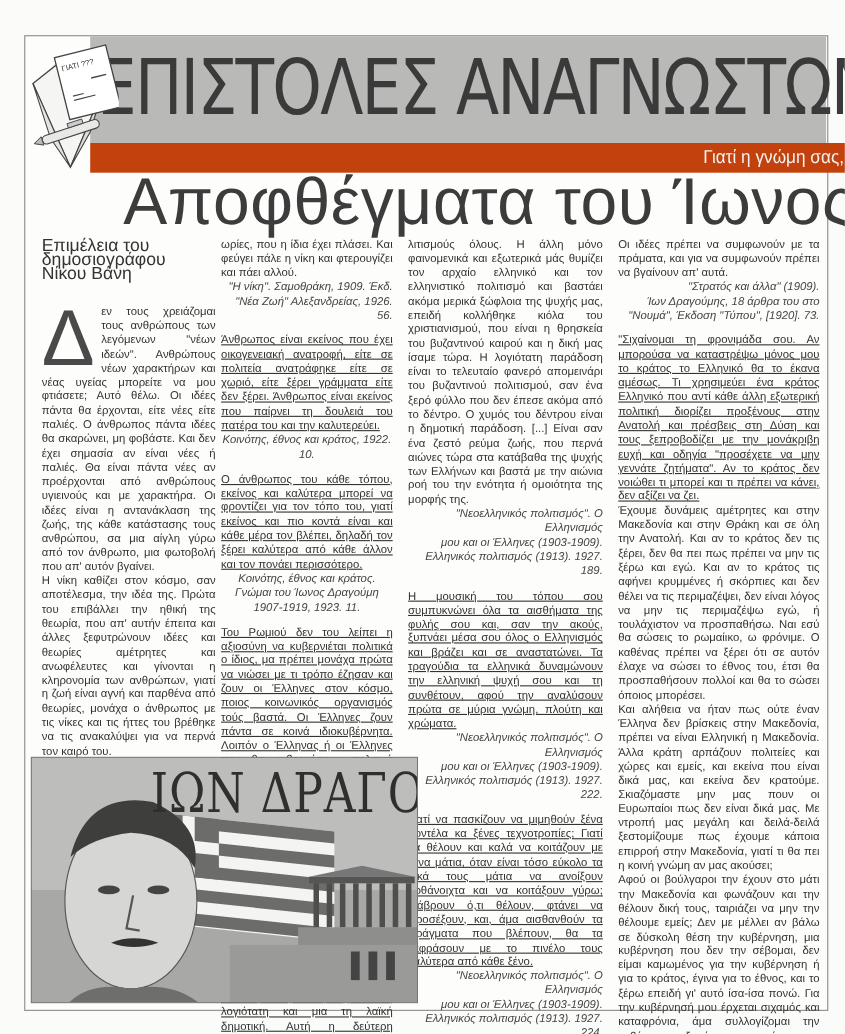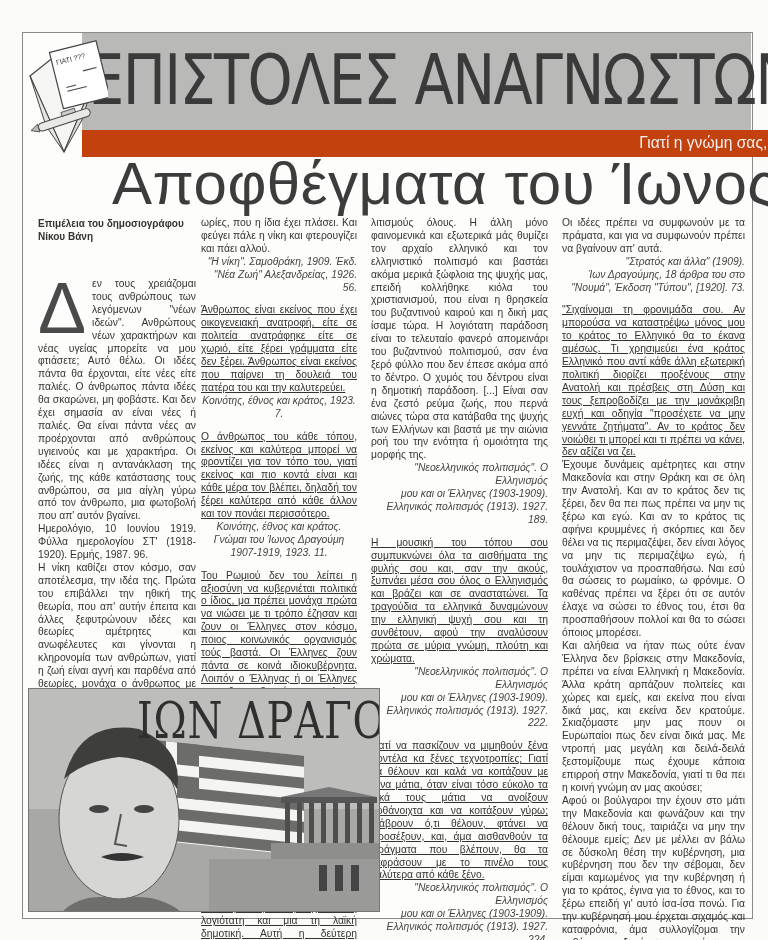--- a/index.html
+++ b/index.html
@@ -31,21 +31,21 @@
     font-family:"Liberation Sans", sans-serif; white-space:nowrap;
     transform:scaleX(0.92); transform-origin:right center;
   }
   .envelope-icon { position:absolute; left:24px; top:36px; width:84px; height:118px; }
   .headline {
     position:absolute; left:112px; top:150px; font-size:60px; line-height:68px;
     color:#3c3c3c; font-family:"Liberation Sans", sans-serif; white-space:nowrap;
     letter-spacing:0.5px;
   }
   .byline {
-    position:absolute; left:38px; top:217px; width:160px; font-size:10px; font-weight:bold;
+    position:absolute; left:38px; top:217px; width:160px; font-size:16px; font-weight:normal;
     line-height:13px; color:#333;
   }
   .col {
     position:absolute; font-size:10.3px; line-height:12.9px; text-align:justify; color:#333;
     hyphens:auto;
   }
   .col p { margin:0 0 0 0; }
   .col p.gap { margin-top:10px;text-decoration:underline; }
   .cite {
     font-style:italic; text-align:right; margin:0; color:#444;
@@ -101,33 +101,32 @@
 
 <div class="headline">Αποφθέγματα του Ίωνος</div>
 
 <div class="byline">
   <div>Επιμέλεια του δημοσιογράφου</div>
   <div>Νίκου Βάνη</div>
 </div>
 
 <div class="col c1">
   <p><span class="dropcap">Δ</span><span>εν τους χρειάζομαι τους ανθρώπους των λεγόμενων "νέων ιδεών". Ανθρώπους νέων χαρακτήρων και νέας υγείας μπορείτε να μου φτιάσετε; Αυτό θέλω. Οι ιδέες πάντα θα έρχονται, είτε νέες είτε παλιές. Ο άνθρωπος πάντα ιδέες θα σκαρώνει, μη φοβάστε. Και δεν έχει σημασία αν είναι νέες ή παλιές. Θα είναι πάντα νέες αν προέρχονται από ανθρώπους υγιεινούς και με χαρακτήρα. Οι ιδέες είναι η αντανάκλαση της ζωής, της κάθε κατάστασης τους ανθρώπου, σα μια αίγλη γύρω από τον άνθρωπο, μια φωτοβολή που απ' αυτόν βγαίνει.</span></p>
-  <p>Ημερολόγιο, 10 Ιουνίου 1919. Φύλλα ημερολογίου ΣΤ' (1918-1920). Ερμής, 1987. 96.</p>
   <p>Η νίκη καθίζει στον κόσμο, σαν αποτέλεσμα, την ιδέα της. Πρώτα του επιβάλλει την ηθική της θεωρία, που απ' αυτήν έπειτα και άλλες ξεφυτρώνουν ιδέες και θεωρίες αμέτρητες και ανωφέλευτες και γίνονται η κληρονομία των ανθρώπων, γιατί η ζωή είναι αγνή και παρθένα από θεωρίες, μονάχα ο άνθρωπος με τις νίκες και τις ήττες του βρέθηκε να τις ανακαλύψει για να περνά τον καιρό του.</p>
   <p class="cite">"Η νίκη". Σαμοθράκη, 1909.</p>
   <p class="cite">Έκδ. "Νέα Ζωή" Αλεξανδρείας, 1926. 55.</p>
   <p class="gap">Σαν τα άτομα και οι φυλές των ανθρώπων. Νικώντας μια γίνεται ελεύτερη και δημιουργεί αρχιτεκτονικές, πυργοποιίες και θεωρίες και χαίρεται με την ελευτεριά της και με τα καμώματά της, ώσπου ξεπέφτει αγάλι-αγάλι, ξεθυμαίνει, πετρώνει, κρυσταλλώνεται και σκλαβώνεται πια στις θε-</p>
 </div>
 
 <div class="col c2">
   <p>ωρίες, που η ίδια έχει πλάσει. Και φεύγει πάλε η νίκη και φτερουγίζει και πάει αλλού.</p>
   <p class="cite">"Η νίκη". Σαμοθράκη, 1909. Έκδ.</p>
   <p class="cite">"Νέα Ζωή" Αλεξανδρείας, 1926. 56.</p>
   <p class="gap">Άνθρωπος είναι εκείνος που έχει οικογενειακή ανατροφή, είτε σε πολιτεία ανατράφηκε είτε σε χωριό, είτε ξέρει γράμματα είτε δεν ξέρει. Άνθρωπος είναι εκείνος που παίρνει τη δουλειά του πατέρα του και την καλυτερεύει.</p>
-  <p class="cite center">Κοινότης, έθνος και κράτος, 1923. 7.</p>
+  <p class="cite center">Κοινότης, έθνος και κράτος, 1922. 10.</p>
   <p class="gap">Ο άνθρωπος του κάθε τόπου, εκείνος και καλύτερα μπορεί να φροντίζει για τον τόπο του, γιατί εκείνος και πιο κοντά είναι και κάθε μέρα τον βλέπει, δηλαδή τον ξέρει καλύτερα από κάθε άλλον και τον πονάει περισσότερο.</p>
   <p class="cite center">Κοινότης, έθνος και κράτος. Γνώμαι του Ίωνος Δραγούμη 1907-1919, 1923. 11.</p>
   <p class="gap">Του Ρωμιού δεν του λείπει η αξιοσύνη να κυβερνιέται πολιτικά ο ίδιος, μα πρέπει μονάχα πρώτα να νιώσει με τι τρόπο έζησαν και ζουν οι Έλληνες στον κόσμο, ποιος κοινωνικός οργανισμός τούς βαστά. Οι Έλληνες ζουν πάντα σε κοινά ιδιοκυβέρνητα. Λοιπόν ο Έλληνας ή οι Έλληνες που θα κυβερνήσουν πολιτικά τους Έλληνες πρέπει όχι να καταστρέψουν τα κοινά αυτά, παρά να τα αφήσουν, να τα περιποιηθούν, να τα μεταχειρίζονται, να τα εκμεταλλεύονται πολιτικά. Μ' άλλα λόγια είναι ανάγκη να κάνουν ίσα ίσα το αντίθετο από κείνο που έκανε ως τώρα το Ελλαδικό κράτος.</p>
   <p class="cite center">Κοινότης, έθνος και κράτος. Γνώμαι του Ίωνος Δραγούμη 1907-1919, 1923. 19.</p>
   <p class="gap">Δύο παραδόσεις μας κληροδότησε ο βυζαντινός πολιτισμός, μια τη σχολαστική λογιότατη και μια τη λαϊκή δημοτική. Αυτή η δεύτερη παράδοση είναι ο εσωτερικότερος και γνησιότερος κρίκος που μας συνδένει με τους παλιότερους ελληνικούς πο-</p>
 </div>
 
 <div class="col c3">
   <p>λιτισμούς όλους. Η άλλη μόνο φαινομενικά και εξωτερικά μάς θυμίζει τον αρχαίο ελληνικό και τον ελληνιστικό πολιτισμό και βαστάει ακόμα μερικά ξώφλοια της ψυχής μας, επειδή κολλήθηκε κιόλα του χριστιανισμού, που είναι η θρησκεία του βυζαντινού καιρού και η δική μας ίσαμε τώρα. Η λογιότατη παράδοση είναι το τελευταίο φανερό απομεινάρι του βυζαντινού πολιτισμού, σαν ένα ξερό φύλλο που δεν έπεσε ακόμα από το δέντρο. Ο χυμός του δέντρου είναι η δημοτική παράδοση. [...] Είναι σαν ένα ζεστό ρεύμα ζωής, που περνά αιώνες τώρα στα κατάβαθα της ψυχής των Ελλήνων και βαστά με την αιώνια ροή του την ενότητα ή ομοιότητα της μορφής της.</p>
   <p class="cite">"Νεοελληνικός πολιτισμός". Ο Ελληνισμός</p>

